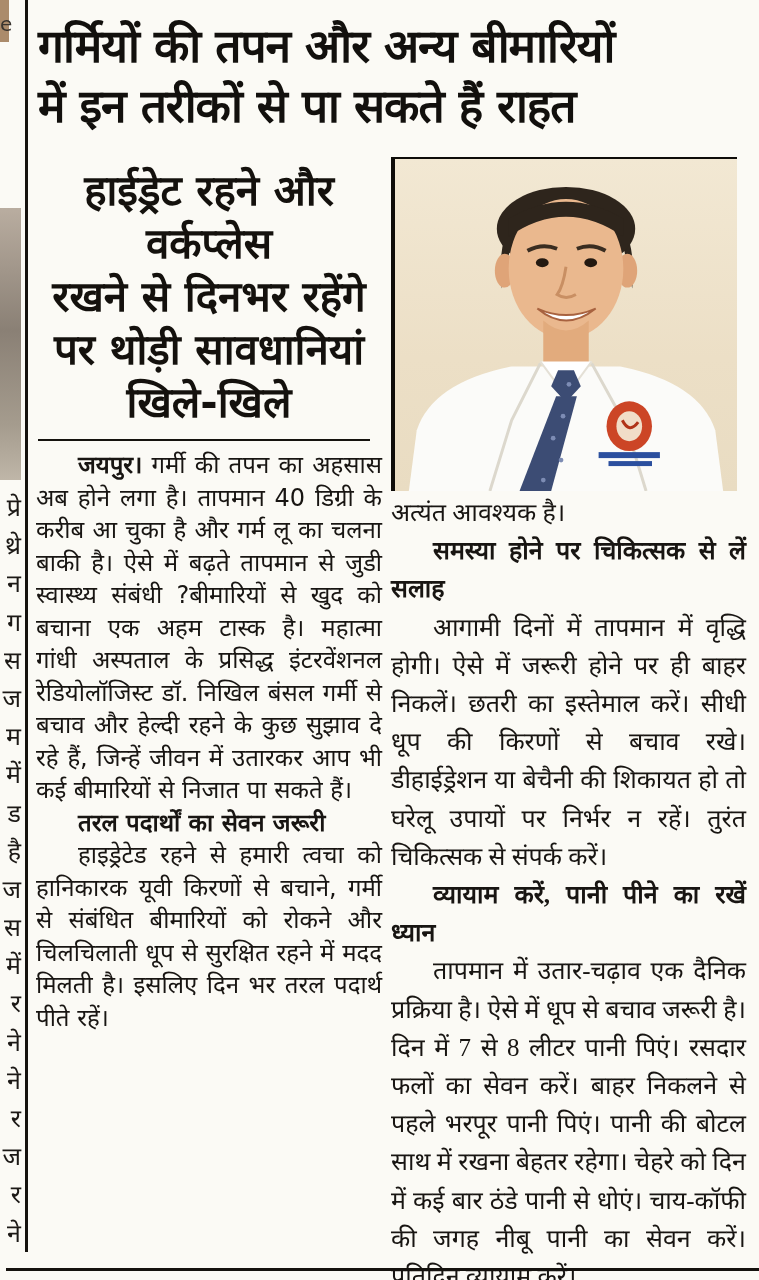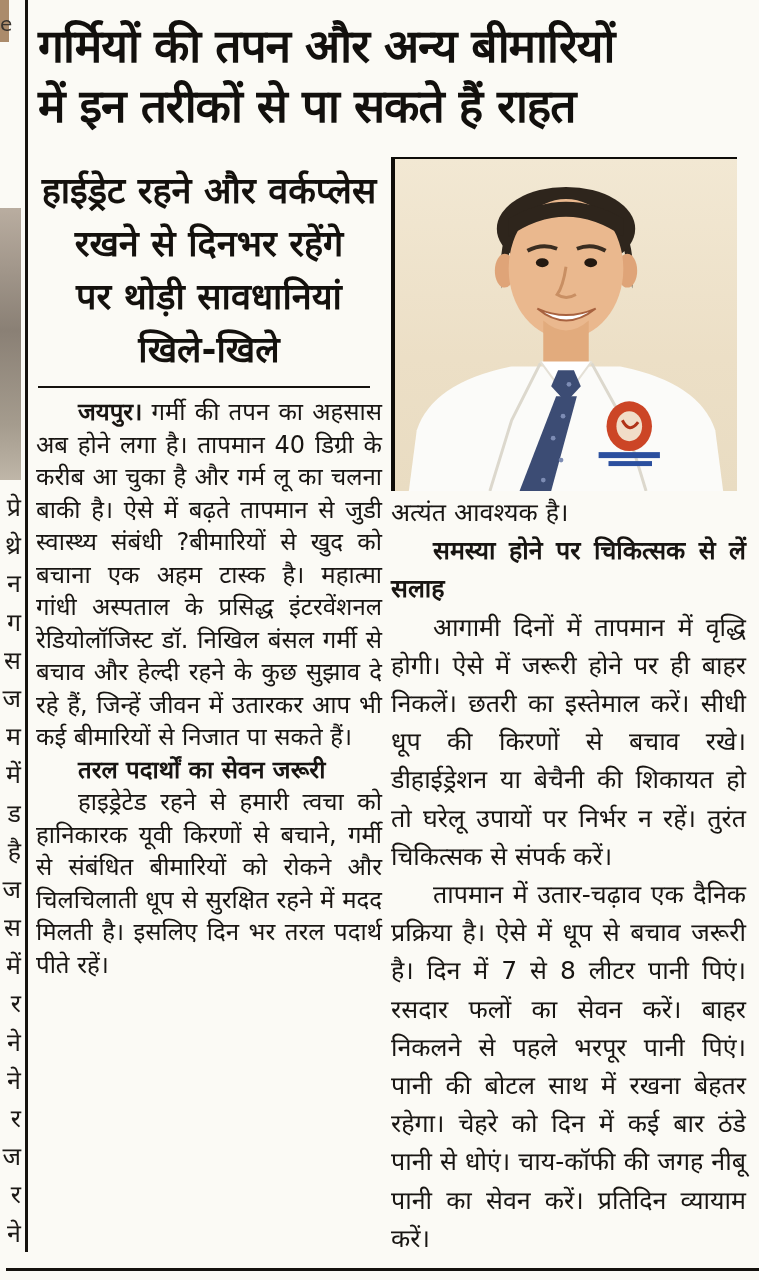--- a/index.html
+++ b/index.html
@@ -18,39 +18,39 @@
   .edge-frags { position:absolute; left:-15px; top:489px; width:36px; text-align:right;
     font-size:25px; line-height:38.2px; color:#1c1916; }
   .edge-frags div { height:38.2px; }
   
   .headline {
     position:absolute; left:38px; top:16px; width:708px; text-align:left;
     font-weight:bold; font-size:46px; line-height:60px; letter-spacing:-1px; color:#12100d;
   }
   
   .left-col { position:absolute; left:36px; top:164px; width:346px; }
-  .subhead { font-weight:bold; font-size:36px; line-height:53px; text-align:center; color:#14110d; }
+  .subhead { font-weight:bold; font-size:42px; line-height:53px; text-align:center; color:#14110d; }
   .subhead-rule { margin:10px 0 0 2px; width:332px; height:2px; background:#15120e; }
   .copy { font-size:24px; line-height:32.5px; text-align:justify; }
   .left-col .copy { margin-top:8px; }
   .copy p { margin:0; text-indent:42px; }
   .sec-title { font-weight:bold; }
   .dateline { font-weight:bold;margin-top:16px; }
   .no-indent { text-indent:0 !important; }
   
   .photo {
     position:absolute; left:391px; top:157px; width:346px; height:334px;
     border-left:4px solid #0e0c09; border-top:2px solid #0e0c09; box-sizing:border-box;
     background:#efe4cd;
   }
   .photo svg { display:block; width:100%; height:100%; }
   
   .right-col { position:absolute; left:391px; top:494px; width:355px;
     font-size:25px; line-height:38.2px; text-align:justify; }
-  .right-col p { margin:0; text-indent:42px; }
+  .right-col p { margin:0; text-indent:42px;font-family:Liberation Serif, serif; }
 </style>
 </head>
 <body>
 
 <div class="corner-sliver"></div>
 <div class="edge-top-frag">e</div>
 <div class="strip-photo"></div>
 <div class="edge-frags">
     <div>प्रे</div>
     <div>थ्रे</div>
@@ -144,16 +144,17 @@
     <path d="M230,262 Q237,276 246,264" stroke="#b03318" stroke-width="3" fill="none"></path>
     <rect x="206" y="294" width="62" height="6" fill="#2b4f9e"></rect>
     <rect x="216" y="303" width="44" height="5" fill="#2b4f9e"></rect>
   </svg>
 </div>
 
 <div class="right-col">
   <p class="no-indent">अत्यंत आवश्यक है।</p>
   <p class="sec-title">समस्या होने पर चिकित्सक से लें सलाह</p>
   <p>आगामी दिनों में तापमान में वृद्धि होगी। ऐसे में जरूरी होने पर ही बाहर निकलें। छतरी का इस्तेमाल करें। सीधी धूप की किरणों से बचाव रखे। डीहाईड्रेशन या बेचैनी की शिकायत हो तो घरेलू उपायों पर निर्भर न रहें। तुरंत चिकित्सक से संपर्क करें।</p>
+  <p class="sec-title">व्यायाम करें, पानी पीने का रखें ध्यान</p>
   <p>तापमान में उतार-चढ़ाव एक दैनिक प्रक्रिया है। ऐसे में धूप से बचाव जरूरी है। दिन में 7 से 8 लीटर पानी पिएं। रसदार फलों का सेवन करें। बाहर निकलने से पहले भरपूर पानी पिएं। पानी की बोटल साथ में रखना बेहतर रहेगा। चेहरे को दिन में कई बार ठंडे पानी से धोएं। चाय-कॉफी की जगह नीबू पानी का सेवन करें। प्रतिदिन व्यायाम करें।</p>
 </div>
 
 <div class="bottom-rule"></div>
 
 </body></html>

